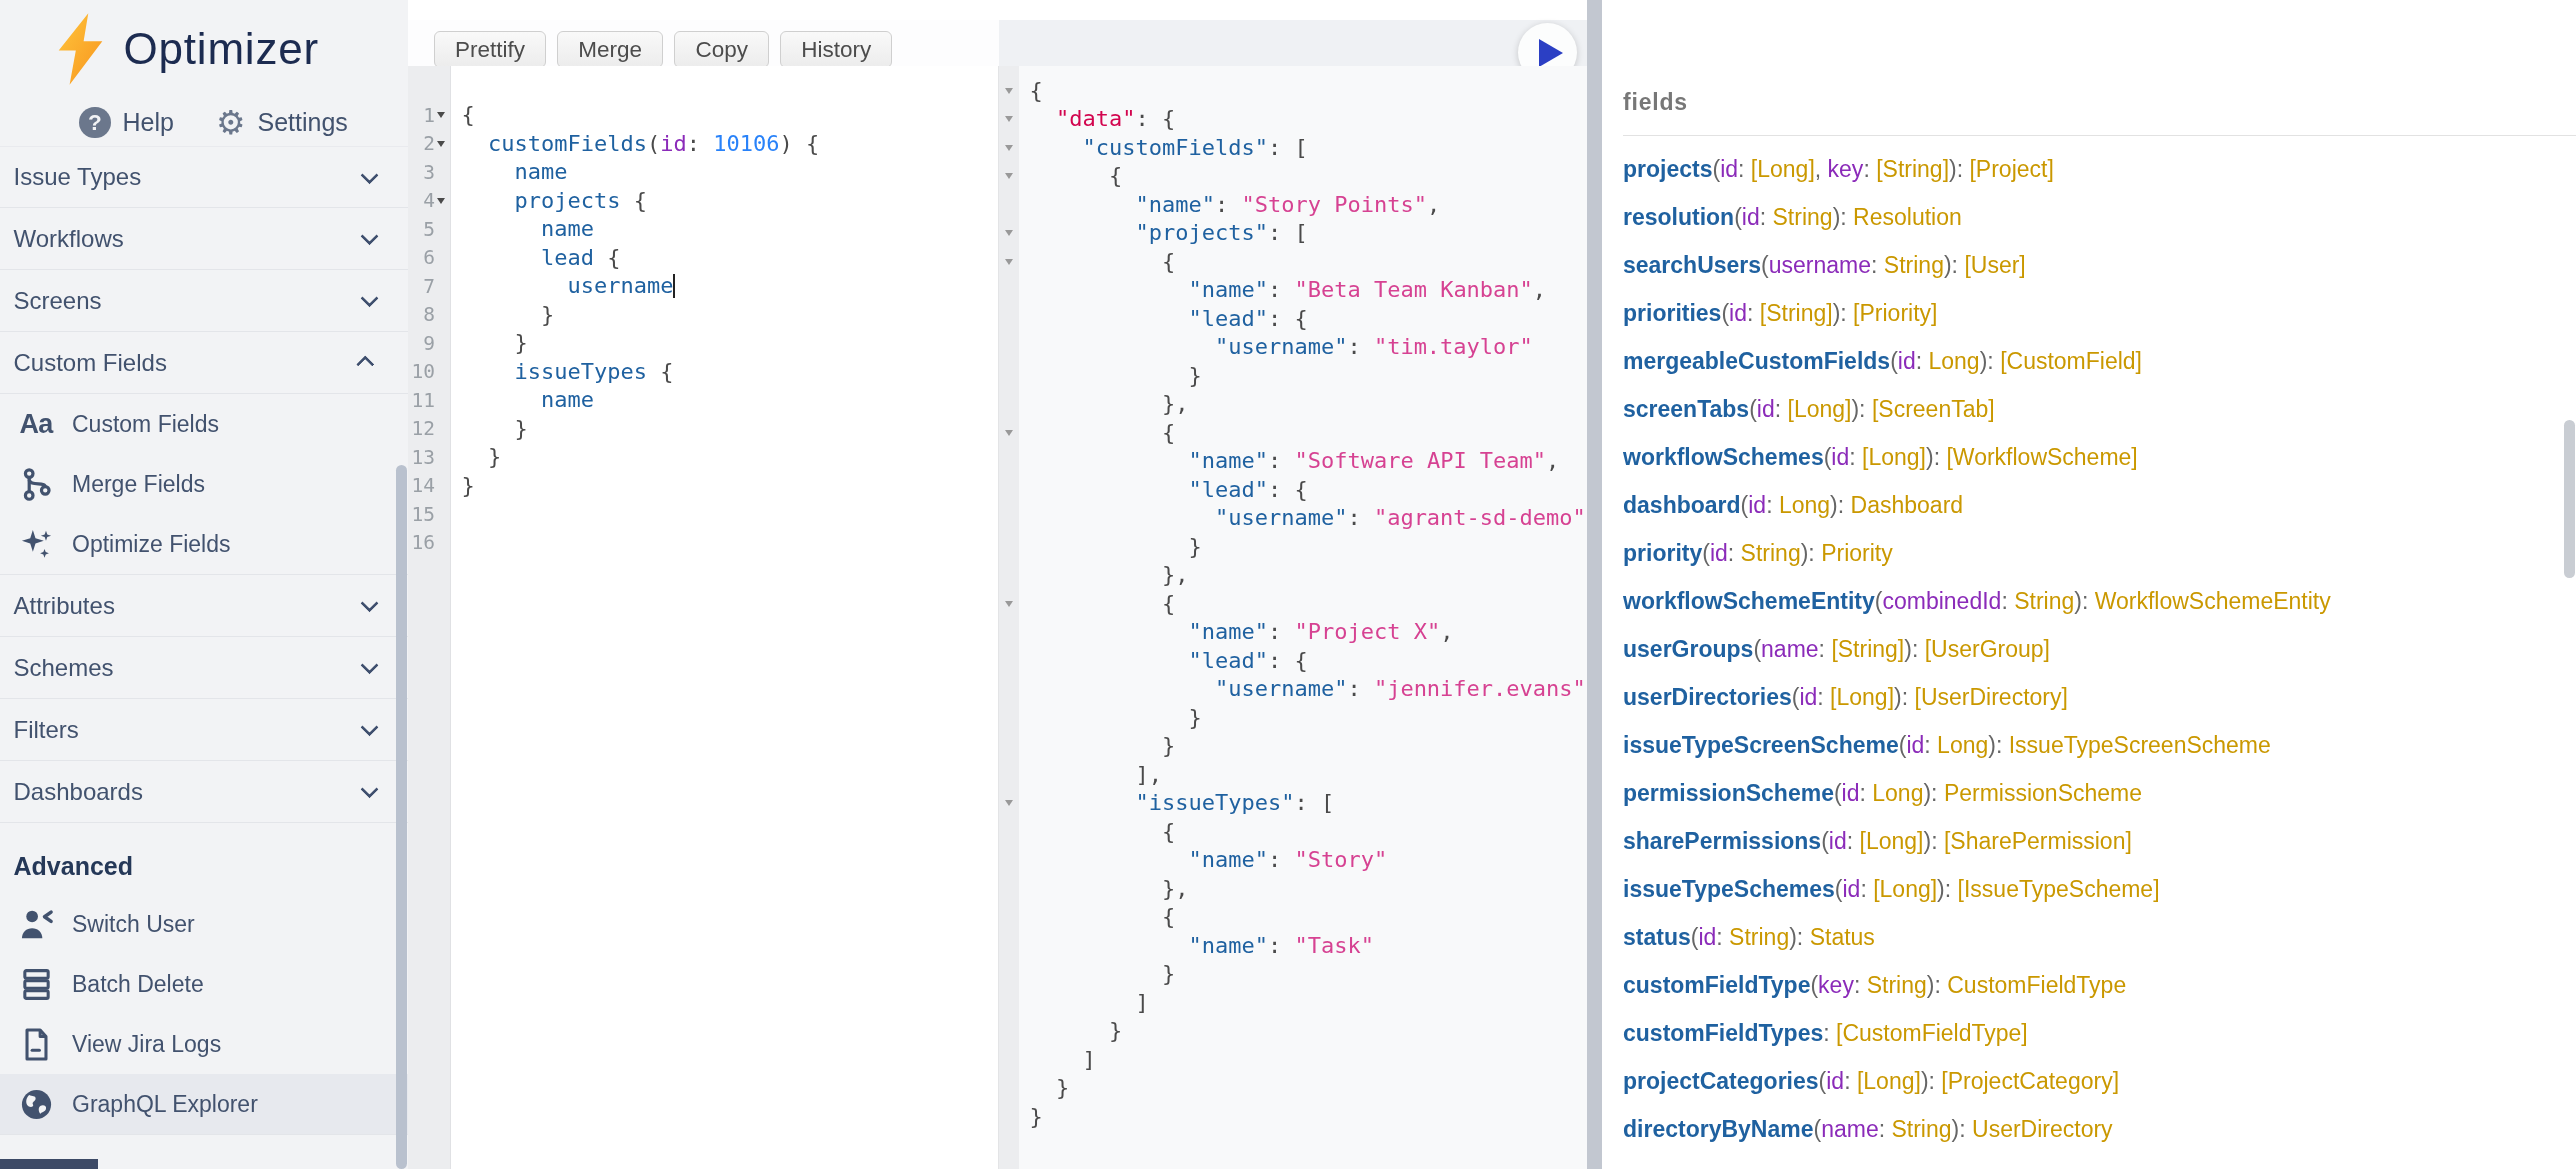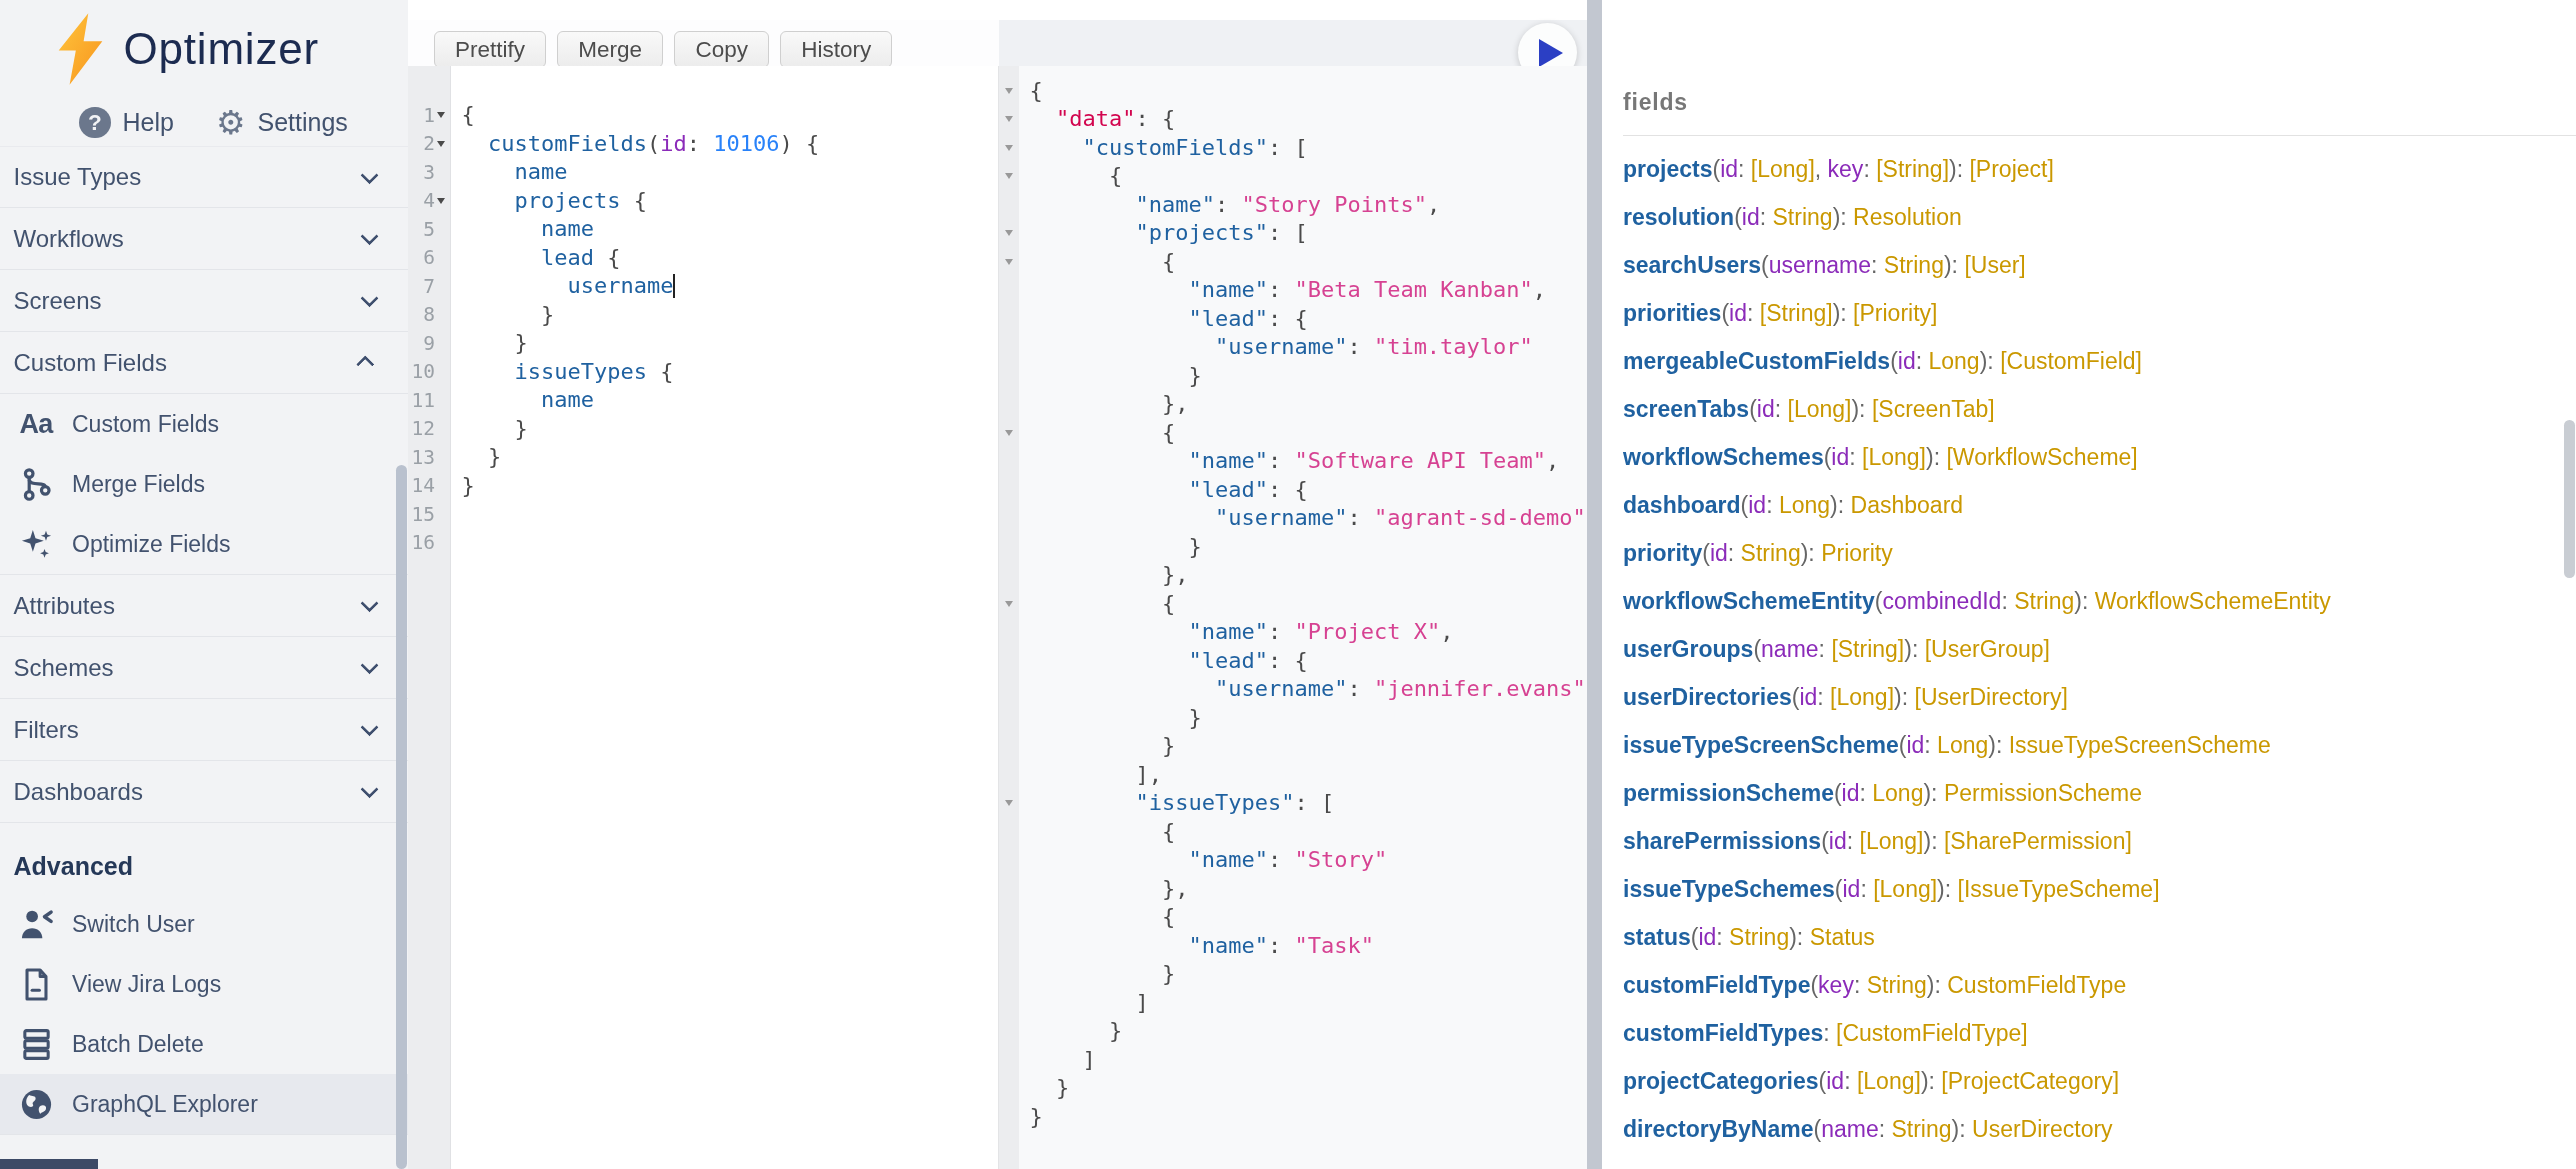--- a/index.html
+++ b/index.html
@@ -184,37 +184,37 @@
             <svg viewBox="0 0 24 24">
               <circle cx="9" cy="6.5" r="4" fill="currentColor"></circle>
               <path d="M2 21.5c0-4.3 3.1-7 7-7s7 2.7 7 7z" fill="currentColor"></path>
               <path d="M22 3.5l-4.5 3.2L22 9.9" stroke="currentColor" stroke-width="2.4" fill="none" stroke-linecap="round" stroke-linejoin="round"></path>
             </svg>
           </span>
           <span>Switch User</span>
         </div>
         <div class="sub-item">
           <span class="icon-box">
+            <svg viewBox="0 0 24 24" fill="none" stroke="currentColor" stroke-width="2.1">
+              <rect x="4" y="2.5" width="16" height="5.2" rx="1"></rect>
+              <rect x="4" y="9.4" width="16" height="5.2" rx="1"></rect>
+              <rect x="4" y="16.3" width="16" height="5.2" rx="1"></rect>
+            </svg>
+          </span>
+          <span>Batch Delete</span>
+        </div>
+        <div class="sub-item">
+          <span class="icon-box">
             <svg viewBox="0 0 24 24" fill="none" stroke="currentColor" stroke-width="2.1" stroke-linejoin="round">
               <path d="M5.5 2h9l4 4.5V22h-13z"></path>
               <path d="M14.5 2v4.5h4"></path>
               <path d="M9 16h5" stroke-linecap="round"></path>
             </svg>
           </span>
           <span>View Jira Logs</span>
-        </div>
-        <div class="sub-item">
-          <span class="icon-box">
-            <svg viewBox="0 0 24 24" fill="none" stroke="currentColor" stroke-width="2.1">
-              <rect x="4" y="2.5" width="16" height="5.2" rx="1"></rect>
-              <rect x="4" y="9.4" width="16" height="5.2" rx="1"></rect>
-              <rect x="4" y="16.3" width="16" height="5.2" rx="1"></rect>
-            </svg>
-          </span>
-          <span>Batch Delete</span>
         </div>
         <div class="sub-item active">
           <span class="icon-box">
             <svg viewBox="0 0 24 24">
               <circle cx="12" cy="12" r="10" fill="currentColor"></circle>
               <path fill="#f2f3f5" d="M7 5.5c2 1.2 4.4.2 4.4 2.3S8.6 10 9.6 12s-2.8 2.3-4 .4C4.4 10.3 5 7.2 7 5.5z"></path>
               <path fill="#f2f3f5" d="M14.5 13c2.2-1.1 4.6-.2 4 2s-2.8 1.7-3.9 3.4c-1.1-1.6-1.7-4 0-5.4z"></path>
             </svg>
           </span>
           <span>GraphQL Explorer</span>

